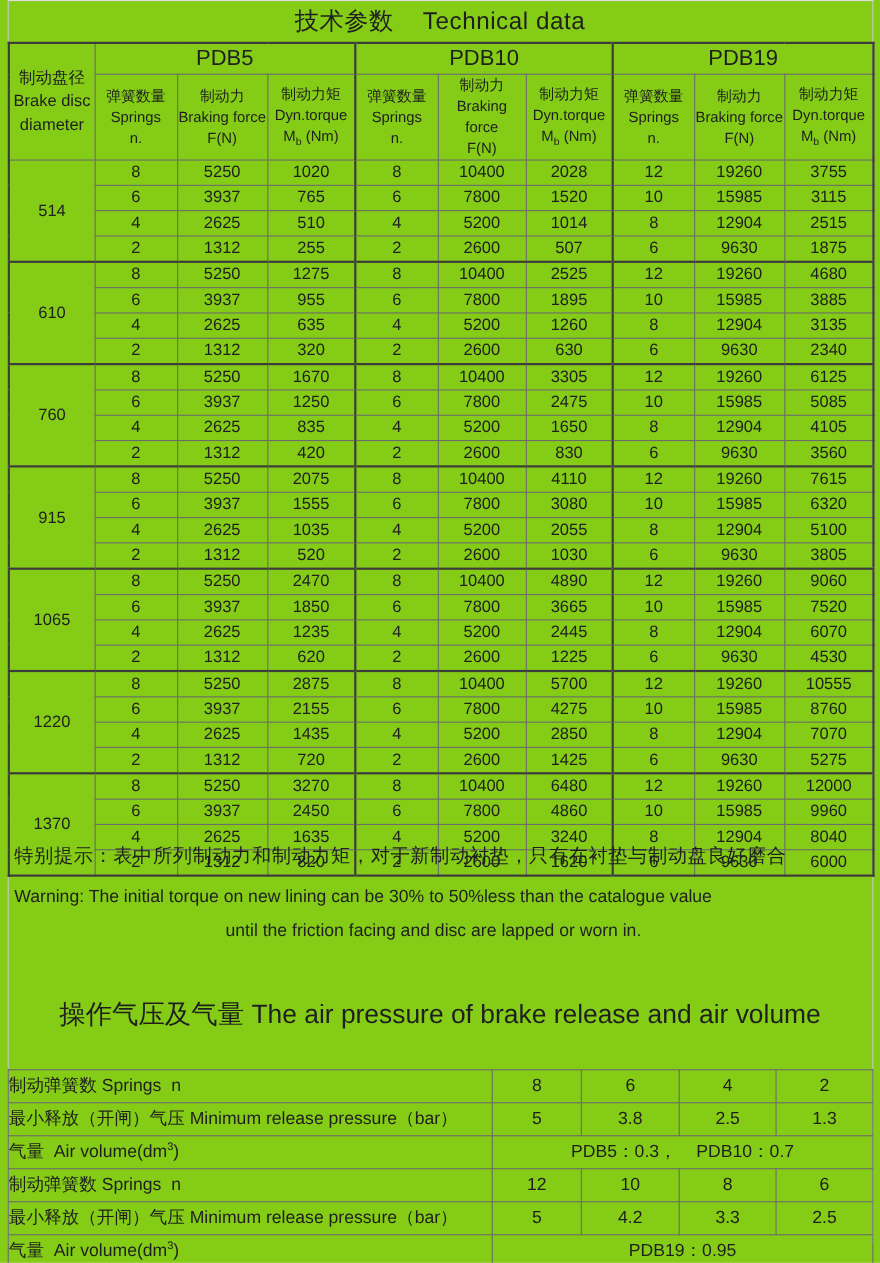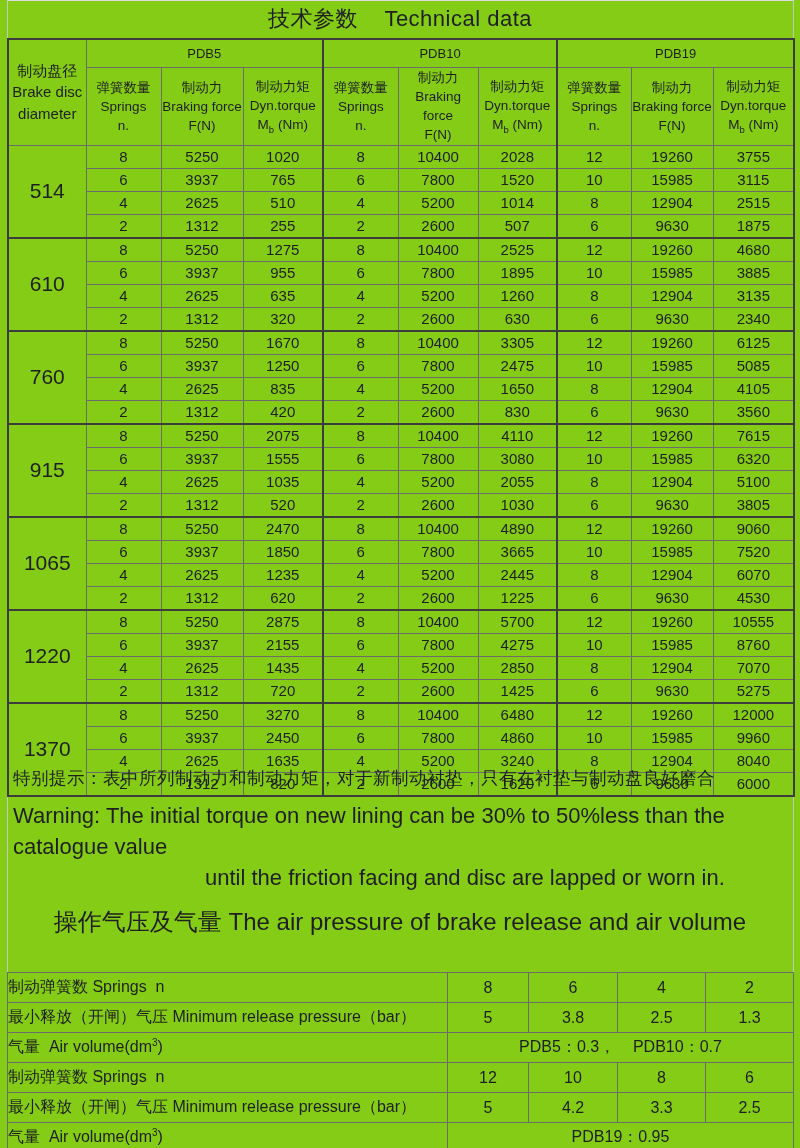--- a/index.html
+++ b/index.html
@@ -22,33 +22,33 @@
   }
   
   table.tech {
     position:absolute; left:7px; top:38px; width:787px;
     border-collapse:collapse; table-layout:fixed; text-align:center;
     border:2px solid #3c3c3c;
   }
   table.tech th, table.tech td {
     border:1px solid #6c6c6c; padding:0; font-weight:400; overflow:hidden;
   }
-  .grp-h { height:27px; font-size:13px; }
+  .grp-h { height:27px; font-size:20px; }
   .sub-h { height:61px; font-size:13.5px; line-height:1.42; }
   .diam-h { font-size:15px; line-height:1.45; }
   .sub-h sub { font-size:9.5px; }
   tbody td { height:22px; font-size:15px; }
-  td.diam { font-size:21px; }
+  td.diam { font-size:15px; }
   .grp-l { border-left:2px solid #3c3c3c !important; }
   tr.blk-first td { border-top:2px solid #3c3c3c; }
   
   .warning { position:absolute; left:13px; top:764px; width:776px; }
   .w-zh { font-size:17.5px; line-height:29px; letter-spacing:0.5px; }
   .w-zh.indent { padding-left:88px; }
-  .w-en { font-size:22px; line-height:31px; }
+  .w-en { font-size:16px; line-height:31px; }
   .w-en.first { margin-top:7px; }
   .w-en.indent { padding-left:192px; }
   
   .p-title {
     position:absolute; top:906px; left:0; width:100%;
     text-align:center; font-size:24px; font-weight:400; margin:0; white-space:pre;
   }
   table.press {
     position:absolute; left:7px; top:972px; width:787px;
     border-collapse:collapse; table-layout:fixed;

